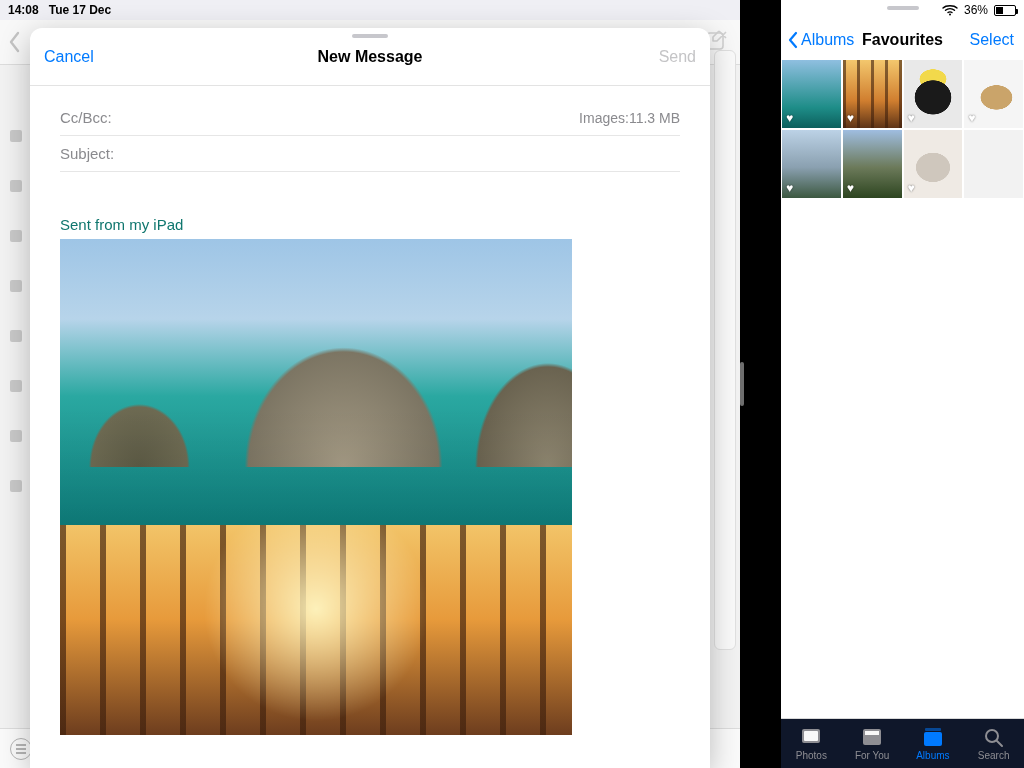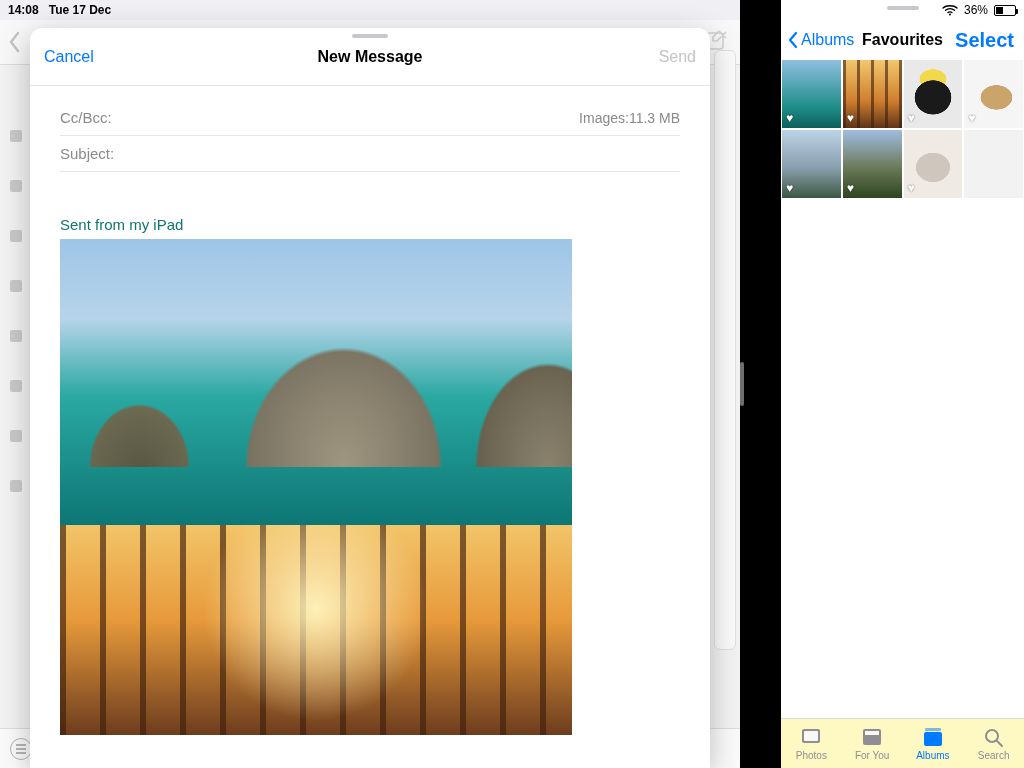--- a/index.html
+++ b/index.html
@@ -77,40 +77,40 @@
 .statusbar-right{ height:20px; display:flex; align-items:center; justify-content:flex-end; gap:6px; padding:0 8px; font-size:12px; color:#000; position:relative;}
 .statusbar-right .grabber{ position:absolute; left:50%; top:6px; transform:translateX(-50%); width:32px; height:4px; background:#c7c7cc; border-radius:2px;}
 .wifi-icon,.batt-wrap{ display:flex; align-items:center;}
 .batt-shell{ width:22px; height:11px; border:1px solid #000; border-radius:2px; position:relative;}
 .batt-shell::after{ content:""; position:absolute; right:-3px; top:3px; width:2px; height:5px; background:#000; border-radius:0 1px 1px 0;}
 .batt-fill{ position:absolute; left:1px; top:1px; bottom:1px; background:#000;}
 
 .r-nav{ height:40px; display:flex; align-items:center; justify-content:center; position:relative; border-bottom:0; }
 .r-nav .r-title{ font-weight:600; font-size:16px;}
 .r-nav .r-left{ position:absolute; left:6px; color:#007aff; font-size:16px; display:flex; align-items:center; gap:2px;}
-.r-nav .r-right{ position:absolute; right:10px; color:#007aff; font-size:20px;font-weight:bold;}
+.r-nav .r-right{ position:absolute; right:10px; color:#007aff; font-size:16px;}
 
 .grid{ padding:0 1px; display:grid; grid-template-columns:repeat(4,1fr); grid-auto-rows:68px; gap:2px;}
 .thumb{ position:relative; overflow:hidden;}
 .thumb .fav{ position:absolute; left:4px; bottom:3px; color:#fff; font-size:12px; text-shadow:0 0 2px rgba(0,0,0,.6);}
 .thumb.empty{ background:#f2f2f2;}
 .th-lake{ background:linear-gradient(180deg,#8fbfe0 0%, #1e8d88 70%, #0c5f5c 100%);}
 .th-forest{ background:linear-gradient(180deg,#f3c76d 0%, #d07e2f 60%, #5e3417 100%); position:relative;}
 .th-forest::after{content:"";position:absolute;inset:0;background:repeating-linear-gradient(90deg, rgba(60,30,12,.6) 0 3px, transparent 3px 14px);}
 .th-pug{ background:radial-gradient(30px 28px at 50% 55%, #1a1a1a 0 60%, transparent 62%),
                  radial-gradient(22px 16px at 50% 28%, #f2d94b 0 60%, transparent 62%),
                  #e9e9e9;}
 .th-dog{ background:radial-gradient(26px 20px at 55% 55%, #caa46a 0 60%, transparent 62%), #f5f5f5;}
 .th-mtn1{ background:linear-gradient(180deg,#bcd2e6 0%, #8aa0b0 55%, #3c5840 100%);}
 .th-mtn2{ background:linear-gradient(180deg,#9fbde0 0%, #6c7a5a 55%, #2d4520 100%);}
 .th-paw{ background:radial-gradient(28px 24px at 50% 55%, #cfc7bd 0 60%, transparent 62%), #efeae4;}
 
 .r-spacer{ flex:1; background:#fff;}
 
-.tabbar{ height:50px; border-top:1px solid #d9d9d9; background:#fef9c3; display:flex;}
+.tabbar{ height:50px; border-top:1px solid #d9d9d9; background:#0f172a; display:flex;}
 .tabbar .tab{ flex:1; display:flex; flex-direction:column; align-items:center; justify-content:center; gap:2px; font-size:10px; color:#8e8e93;}
 .tabbar .tab.active{ color:#007aff;}
 .tabbar .tab svg{ width:24px; height:22px;}
 </style>
 </head>
 <body>
 
 <div class="screen">
 
   <div class="left-app">

